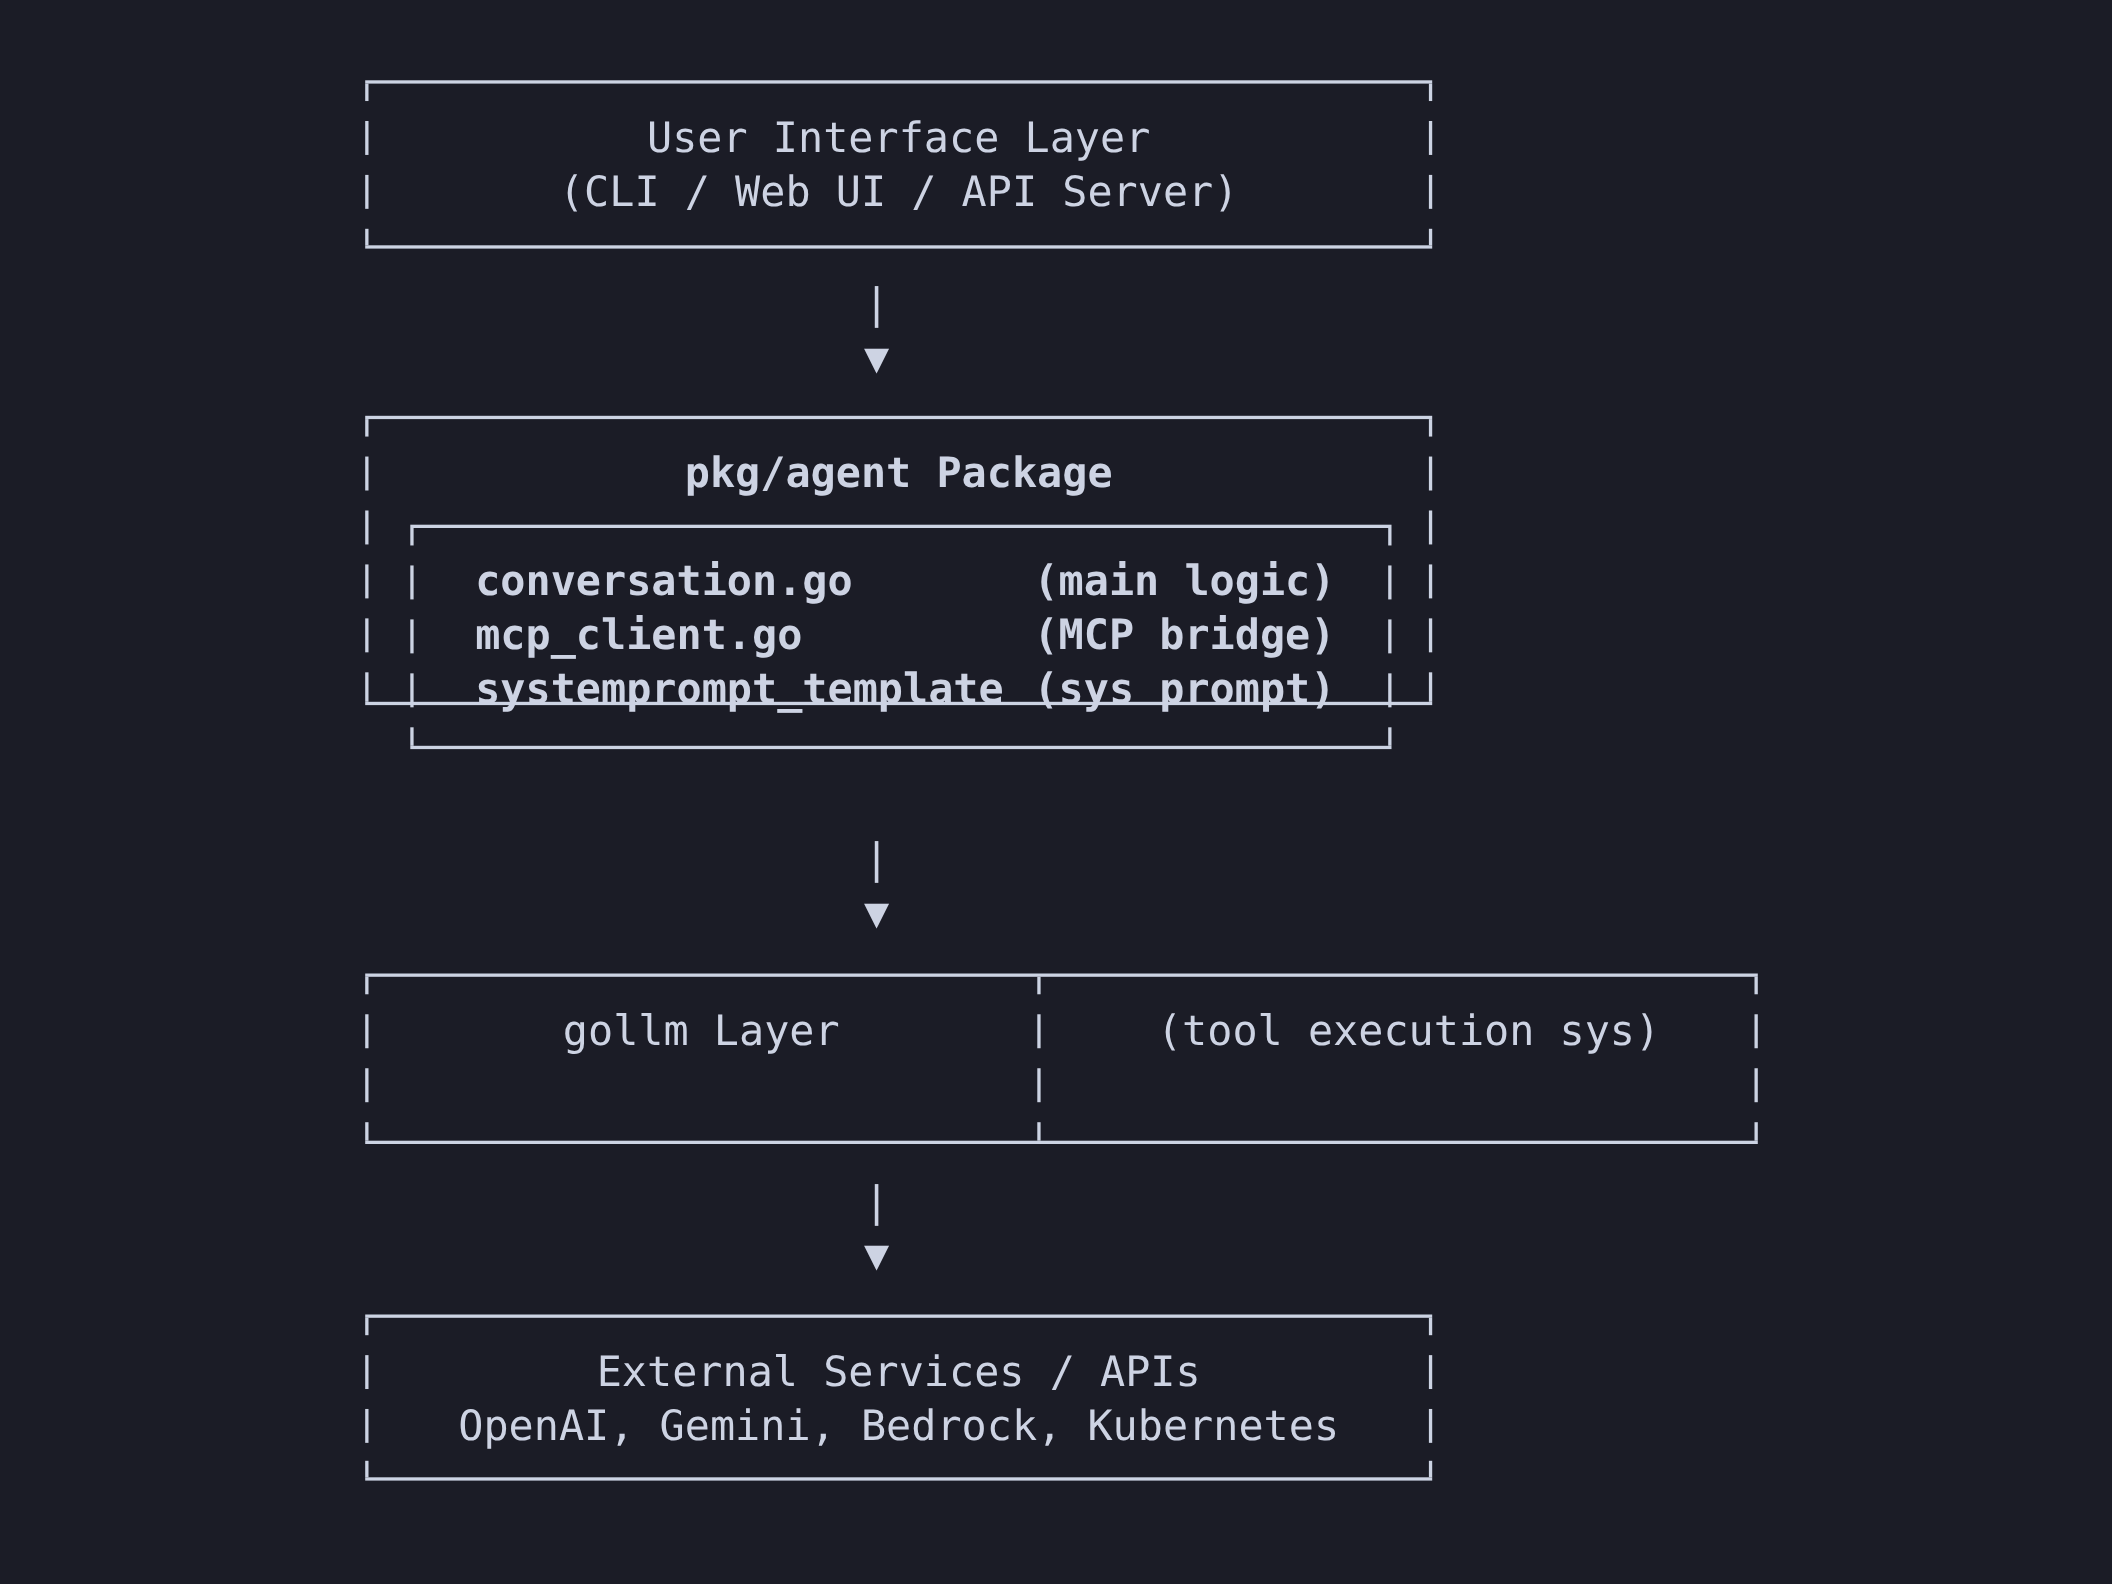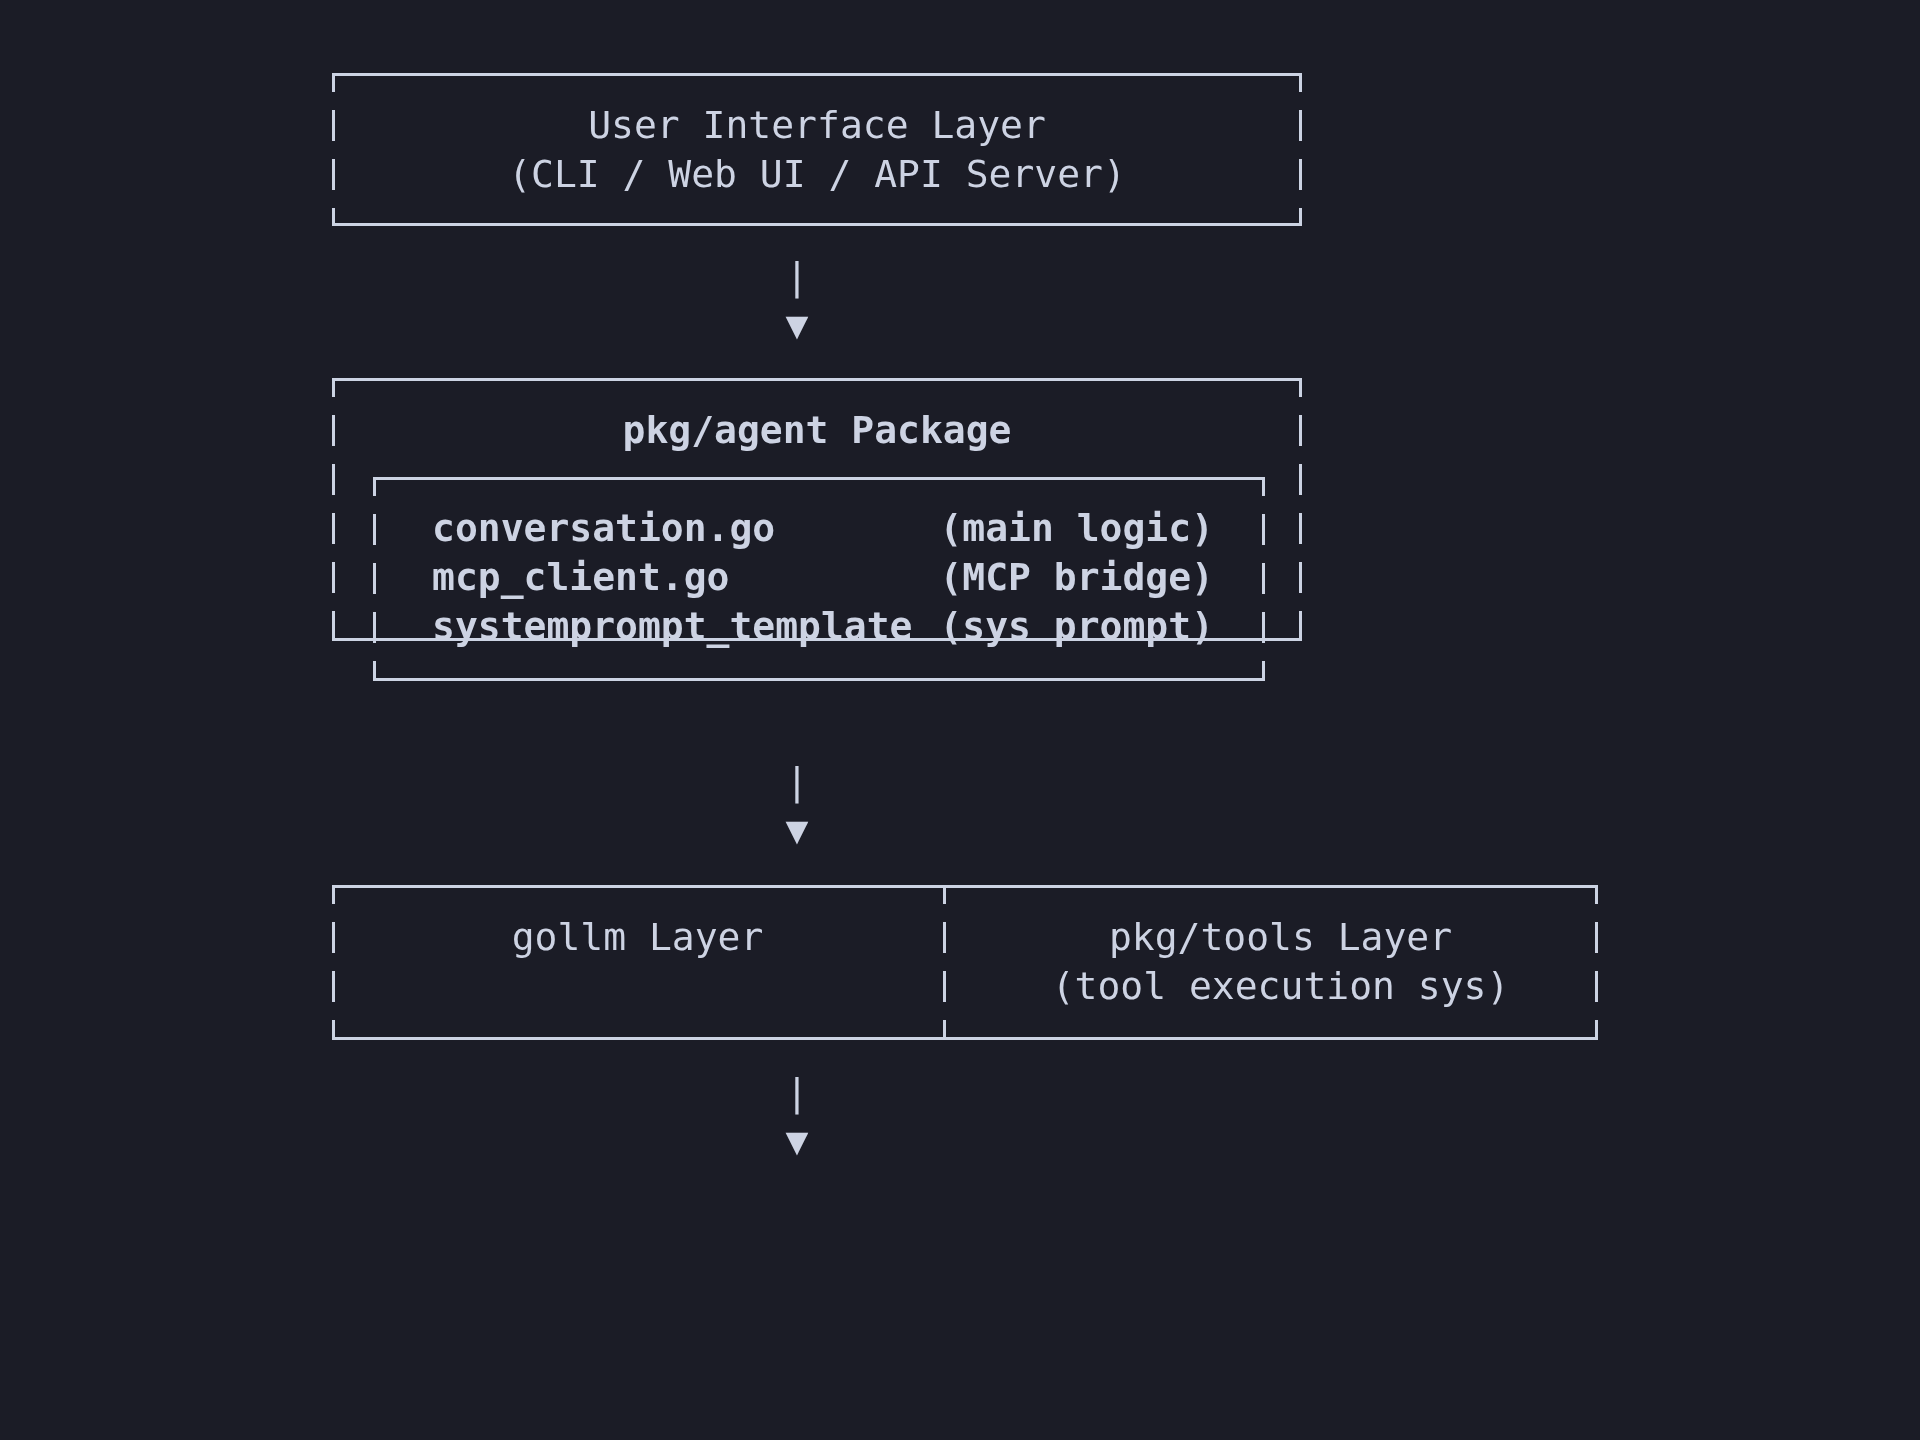--- a/index.html
+++ b/index.html
@@ -112,26 +112,33 @@
     <div class="edge r"></div>
     <div class="edge divider"></div>
     <div class="cells">
       <div class="cell left">
         <div class="lines">
           <span class="ln">gollm Layer</span>
         </div>
       </div>
       <div class="cell right">
         <div class="lines">
-          <span class="ln">pkg/tools Layer</span>
           <span class="ln">(tool execution sys)</span>
         </div>
       </div>
     </div>
   </div>
 
   <div class="arrow" style="top:1068px;">
     <span class="ln">|</span>
     <span class="ln">▼</span>
   </div>
 
+  <div class="box" style="left:332px;top:1195px;width:970px;height:151px;">
+    <div class="edge l"></div>
+    <div class="edge r"></div>
+    <div class="lines">
+      <span class="ln">External Services / APIs</span>
+      <span class="ln">OpenAI, Gemini, Bedrock, Kubernetes</span>
+    </div>
+  </div>
 
 </div>
 
 </body></html>

